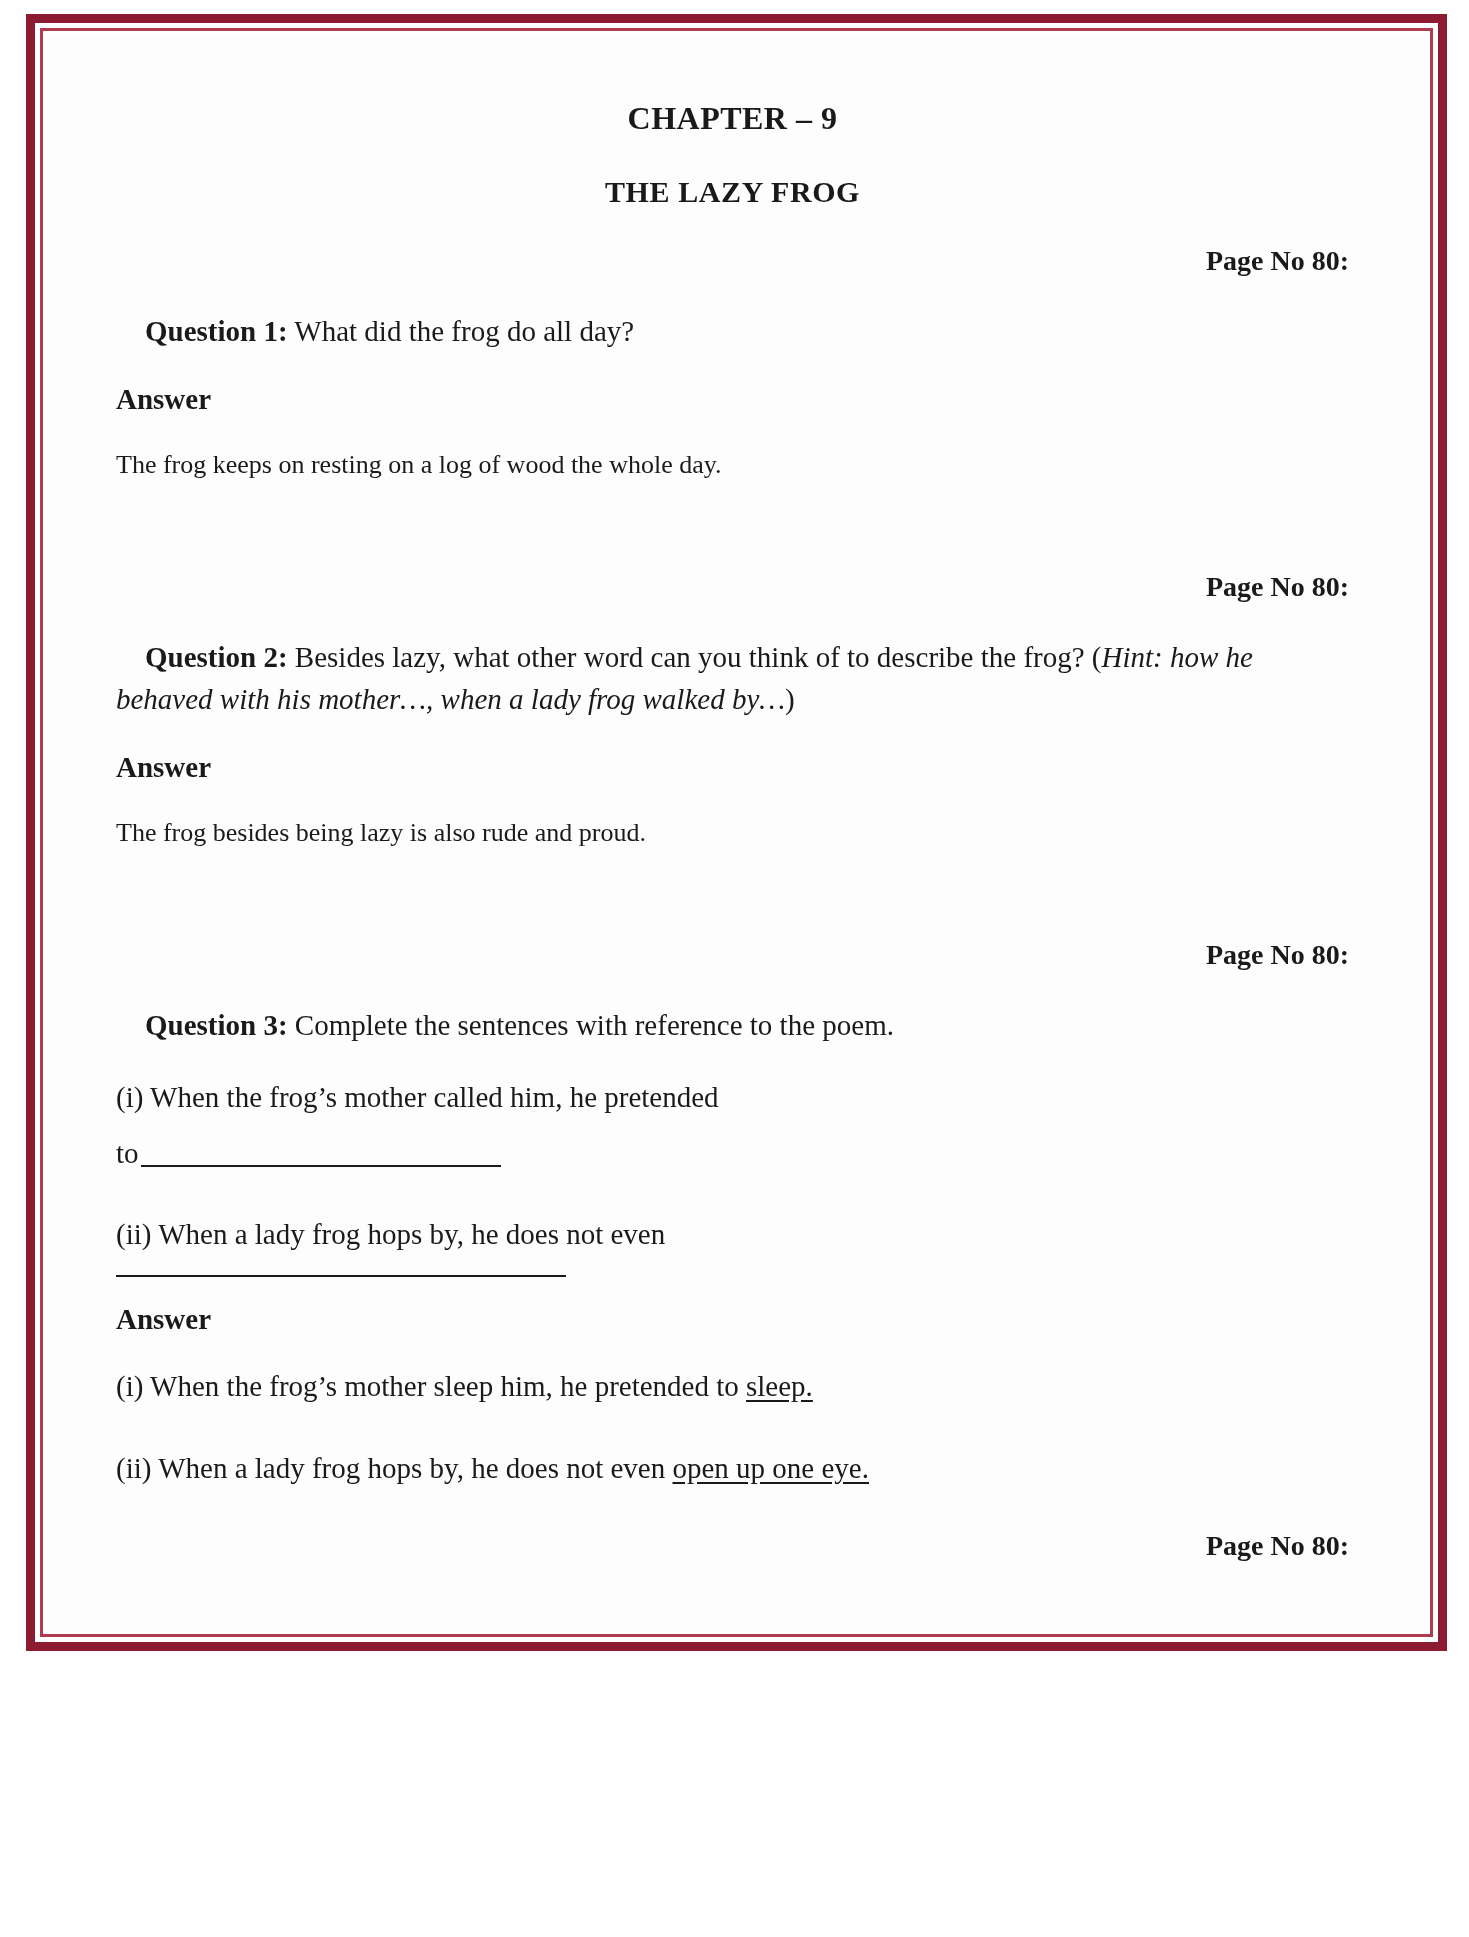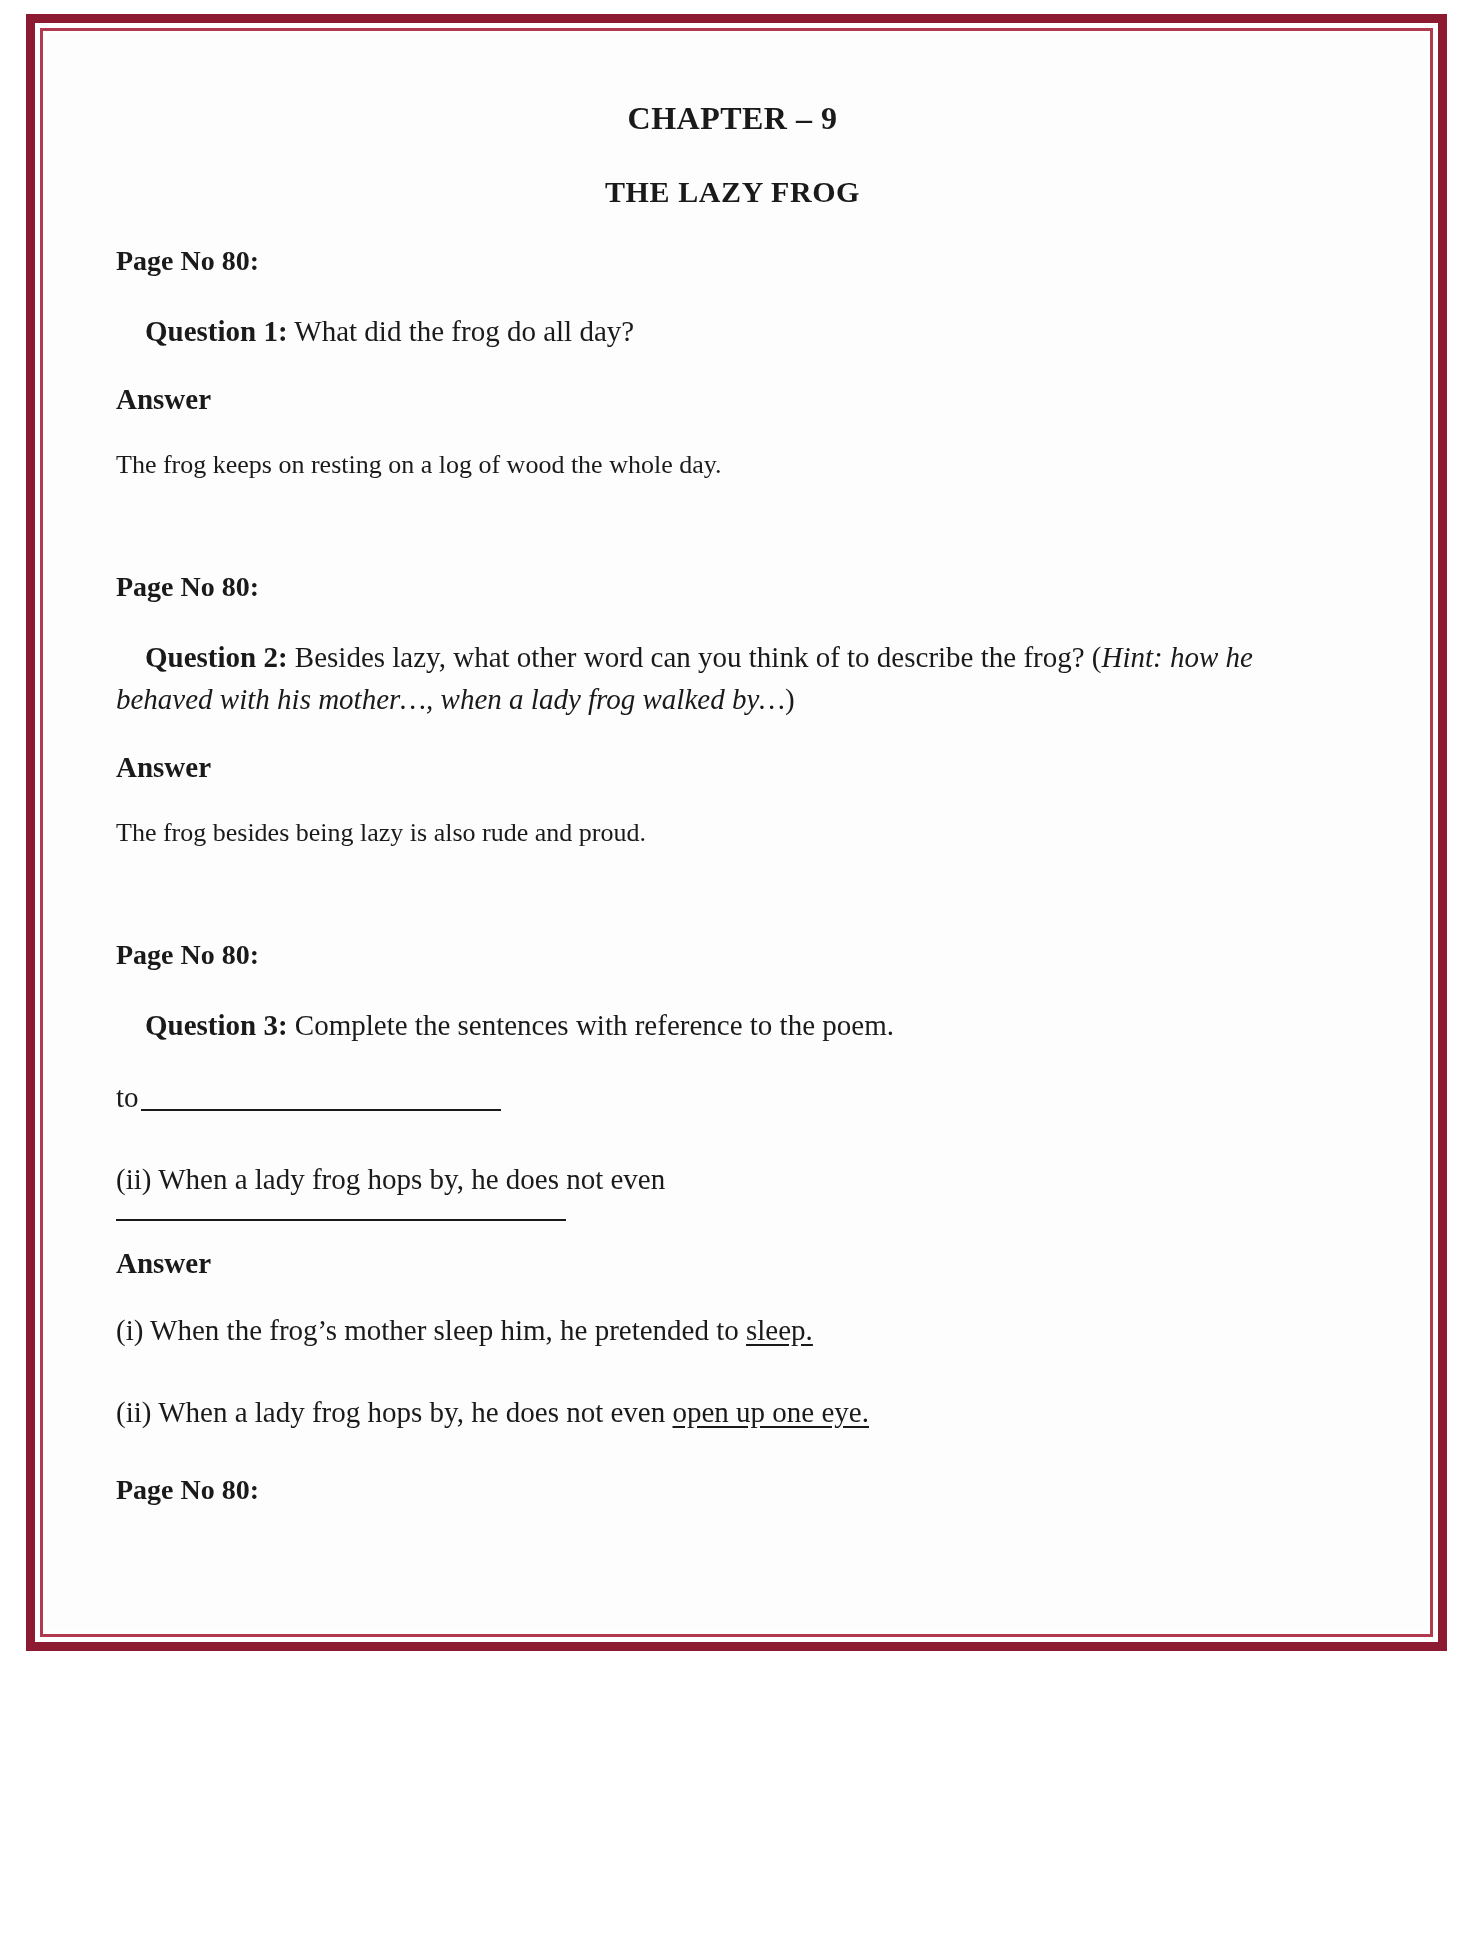--- a/index.html
+++ b/index.html
@@ -66,21 +66,21 @@
   .poem-title {
     font-size: 30px;
     font-weight: bold;
     letter-spacing: 0.6px;
     margin: 0 0 36px 0;
   }
   .page-no {
     font-size: 28px;
     font-weight: bold;
     margin: 0 0 34px 0;
-    text-align: left;
+    text-align: right;
   }
   .qline {
     font-size: 29px;
     line-height: 1.44;
     margin: 0 0 30px 0;
   }
   .qlabel {
     font-weight: bold;
     margin-left: 29px;
   }
@@ -160,20 +160,21 @@
       <p class="answer-text">The frog besides being lazy is also rude and proud.</p>
 
       <div class="spacer-md"></div>
 
       <div class="page-no">Page No 80:</div>
 
       <p class="qline">
         <span class="qlabel">Question 3:</span><span> Complete the sentences with reference to the poem.</span>
       </p>
 
+      <p class="sub-line">(i) When the frog’s mother called him, he pretended</p>
       <p class="sub-line">
         <span>to</span><span class="blank-short"></span>
       </p>
 
       <div class="spacer-sm"></div>
 
       <p class="sub-line">(ii) When a lady frog hops by, he does not even</p>
       <div class="blank-wide"></div>
 
       <div class="answer-label">Answer</div>

